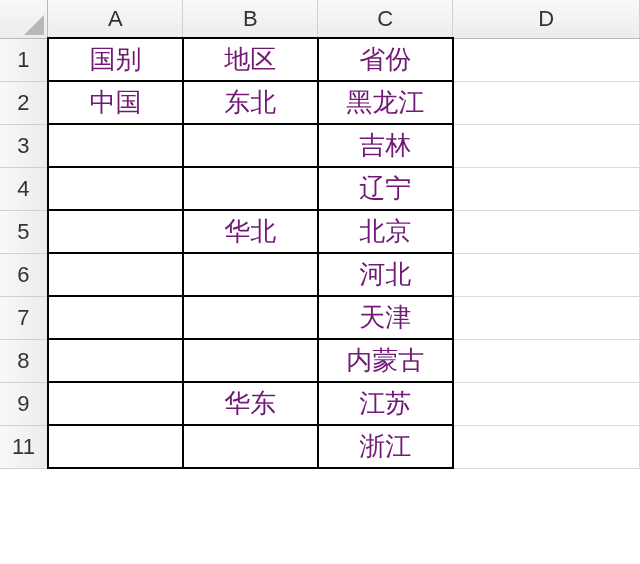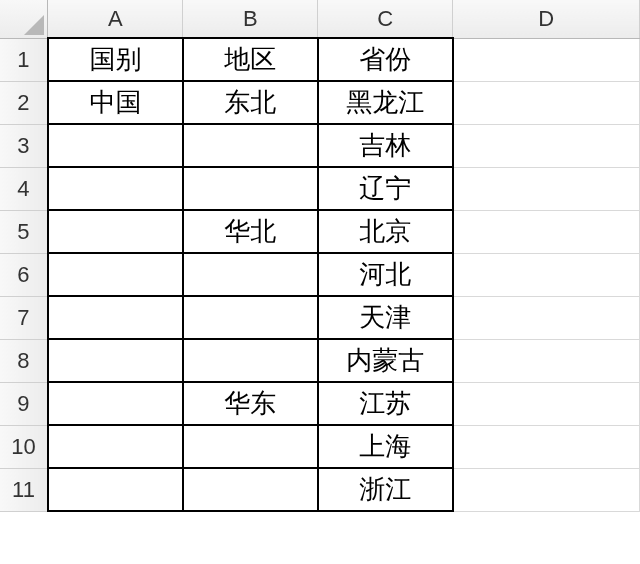--- a/index.html
+++ b/index.html
@@ -73,21 +73,21 @@
       font-family: Arial, sans-serif;
     }
     .cell {
       display: table-cell;
       height: 43px;
       border-right: 1px solid #d9d9d9;
       border-bottom: 1px solid #d9d9d9;
       text-align: center;
       vertical-align: middle;
       font-size: 26px;
-      color: #000000;
+      color: #701a75;
       background: #fff;
       padding: 0 4px;
     }
     .cell.data-border {
       border-right: 2px solid #000;
       border-bottom: 2px solid #000;
     }
     .cell.data-border-top {
       border-top: 2px solid #000;
     }
@@ -177,27 +177,20 @@
   </div>
 
   <div class="row">
     <div class="row-header">9</div>
     <div class="cell data-border data-border-left"></div>
     <div class="cell data-border">华东</div>
     <div class="cell data-border">江苏</div>
     <div class="cell empty-d"></div>
   </div>
 
-  <div class="row">
-    <div class="row-header">10</div>
-    <div class="cell data-border data-border-left"></div>
-    <div class="cell data-border"></div>
-    <div class="cell data-border">上海</div>
-    <div class="cell empty-d"></div>
-  </div>
 
   <div class="row">
     <div class="row-header">11</div>
     <div class="cell data-border data-border-left"></div>
     <div class="cell data-border"></div>
     <div class="cell data-border">浙江</div>
     <div class="cell empty-d"></div>
   </div>
 
 </div>

